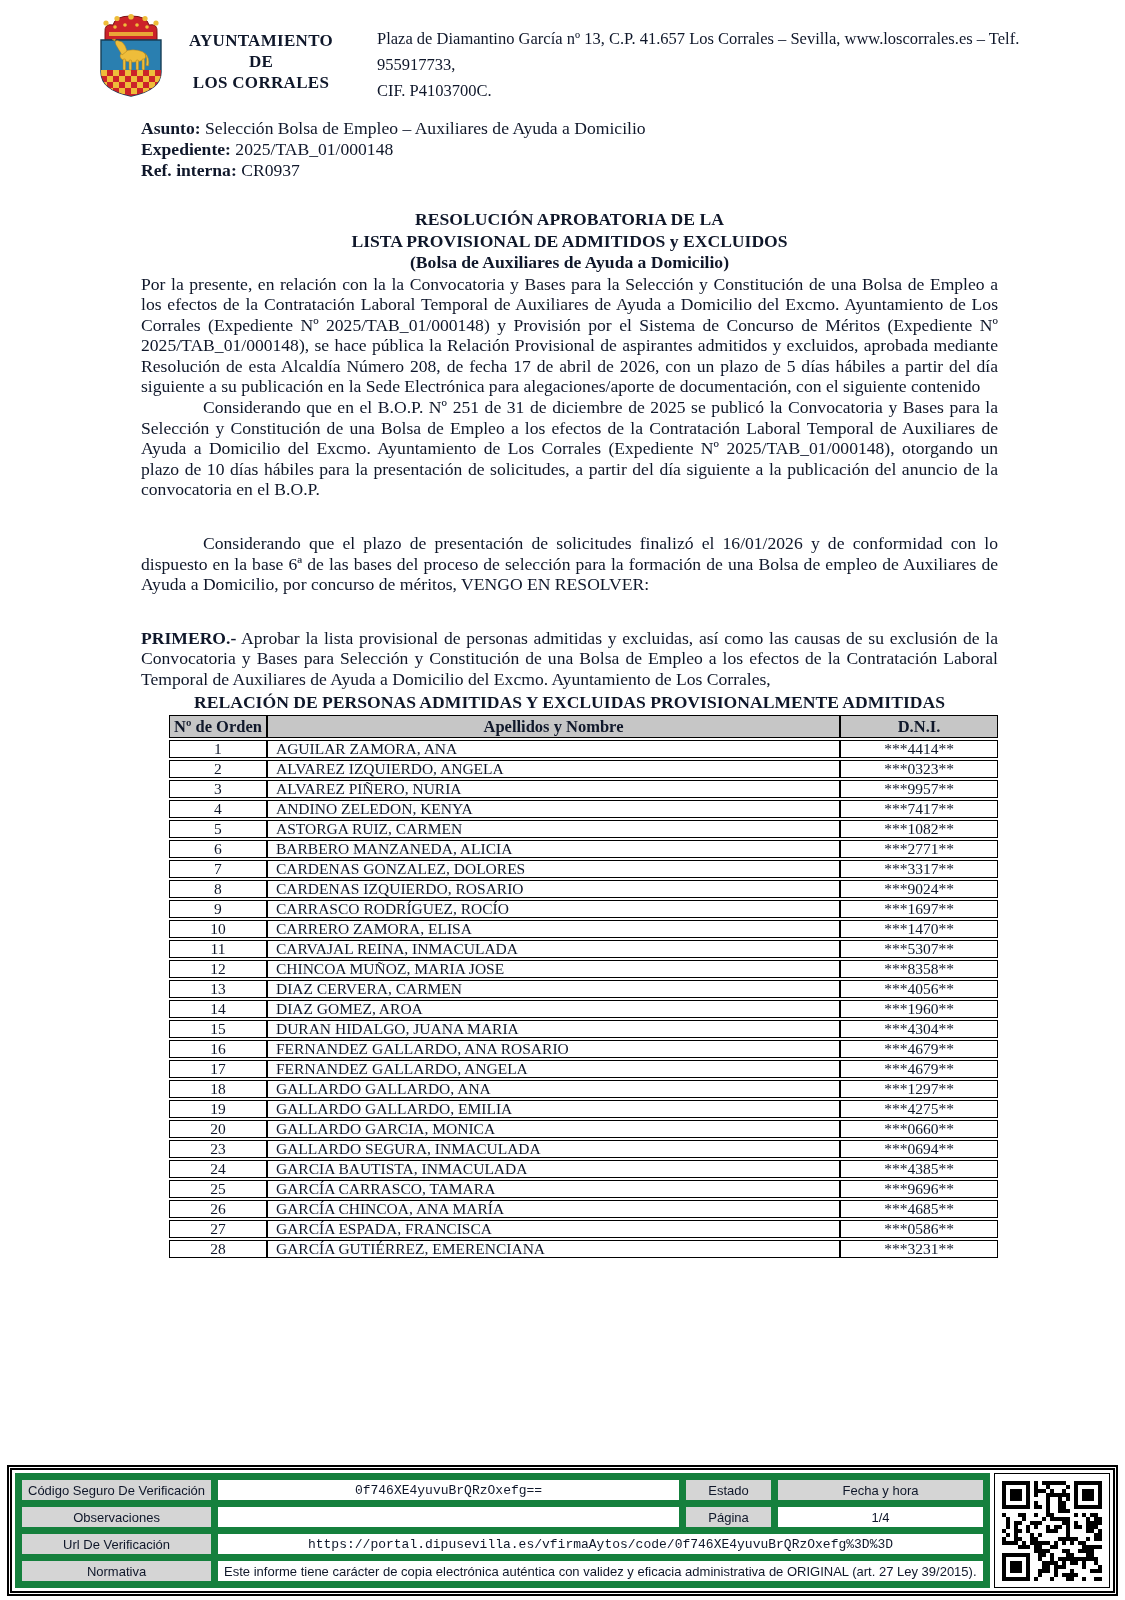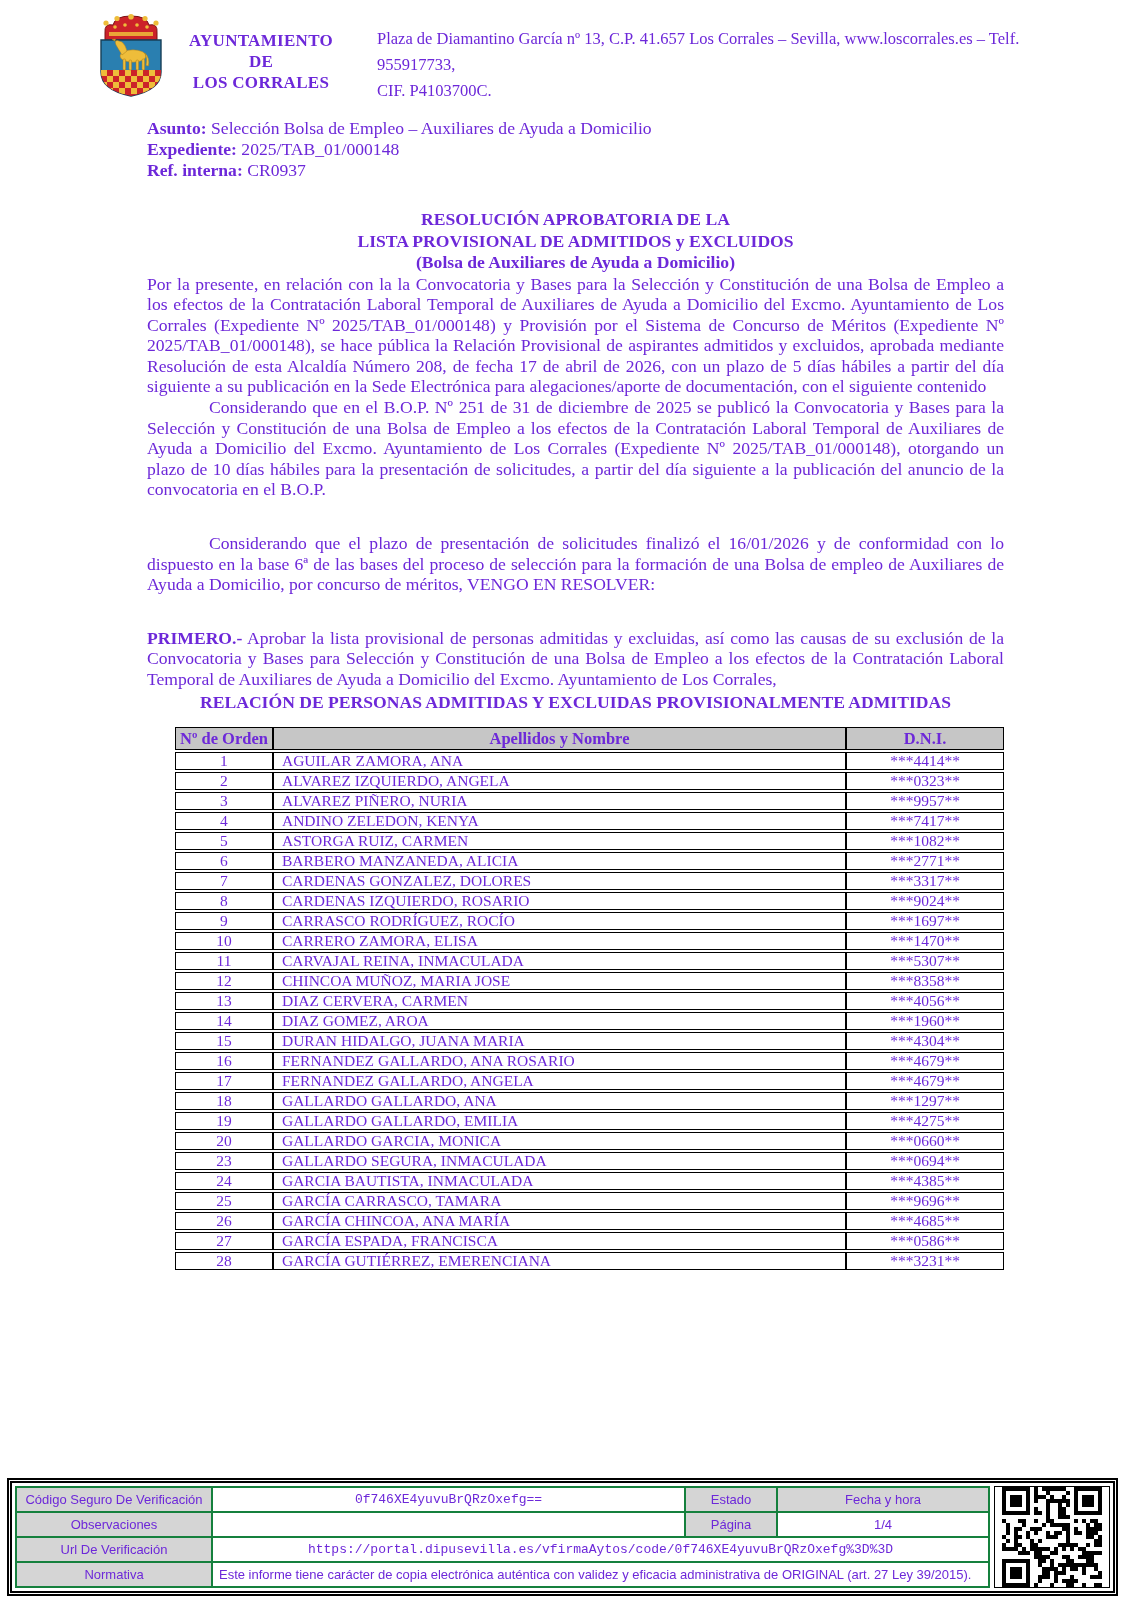--- a/index.html
+++ b/index.html
@@ -1,54 +1,54 @@
 <!DOCTYPE html>
 <html lang="es"><head>
 <meta charset="utf-8">
 <style>
   html,body{margin:0;padding:0;background:#e8e8e8;}
   .page{position:relative;width:1125px;height:1600px;background:#ffffff;margin:0 auto;
-        font-family:"Liberation Serif",serif;color:#6d28d9;overflow:hidden;}
+        font-family:"Liberation Serif",serif;color:#0f172a;overflow:hidden;}
 
   
   .hdr{position:absolute;left:95px;top:12px;right:95px;height:92px;}
   .logo{position:absolute;left:0;top:2px;width:72px;height:84px;}
   .org-name{position:absolute;left:80px;top:18px;width:172px;height:58px;overflow:hidden;
             text-align:center;font-weight:bold;font-size:17px;line-height:21px;letter-spacing:.3px;}
   .addr{position:absolute;left:282px;top:14px;width:648px;font-size:16.5px;line-height:26px;}
 
   
-  .content{position:absolute;left:147px;top:118px;width:857px;font-size:17.6px;line-height:20.6px;}
+  .content{position:absolute;left:141px;top:118px;width:857px;font-size:17.6px;line-height:20.6px;}
   .meta-line{line-height:21px;}
   .b{font-weight:bold;}
 
   
   .doc-title{margin-top:28px;text-align:center;font-weight:bold;font-size:17.6px;line-height:21.5px;}
   .para{text-align:justify;margin:0;}
   .indent{text-indent:62px;}
   .gap-top{margin-top:33px;}
   .relacion{margin-top:2px;text-align:center;font-weight:bold;line-height:21.5px;}
 
   
-  table.lista{border-collapse:separate;border-spacing:0 2px;width:100%;margin-top:12px;
+  table.lista{border-collapse:separate;border-spacing:0 2px;width:100%;margin-top:0;
               font-size:15.5px;padding-left:28px;}
   table.lista th,table.lista td{border:1px solid #000;padding:0 8px;height:15px;line-height:16px;
               overflow:hidden;white-space:nowrap;}
   table.lista th{background:#c6c6c6;font-weight:bold;text-align:center;font-size:16.5px;line-height:19px;
               height:auto;padding:1px 4px;}
   th.h-orden{width:66px;}
   th.h-dni{width:148px;}
   td.c-orden,td.c-dni{text-align:center;}
   td.c-nombre{text-align:left;}
 
   
   .footer{position:absolute;left:7px;right:7px;bottom:4px;border:5px double #000;padding:3px;
           display:flex;gap:4px;font-family:"Liberation Sans",sans-serif;background:#fff;}
   table.ftable{border-collapse:collapse;flex:1;table-layout:fixed;}
-  table.ftable td{border:2px solid #15803d;padding:0 6px;height:20px;font-size:13px;line-height:15px;
+  table.ftable td{border:7px solid #15803d;padding:0 6px;height:20px;font-size:13px;line-height:15px;
           overflow:hidden;white-space:nowrap;}
   td.flabel{background:#d5d5d5;text-align:center;}
   td.fmono{font-family:"Liberation Mono","DejaVu Sans Mono",monospace;text-align:center;font-size:13px;}
   td.fnorm{white-space:normal;font-size:12.7px;}
   col.cl1{width:196px;} col.cl2{width:auto;} col.cl3{width:92px;} col.cl4{width:212px;}
   .qrbox{width:114px;border:1px solid #000;display:flex;align-items:center;justify-content:center;}
   .qrbox svg{width:100px;height:100px;}
 </style>
 </head>
 <body>

